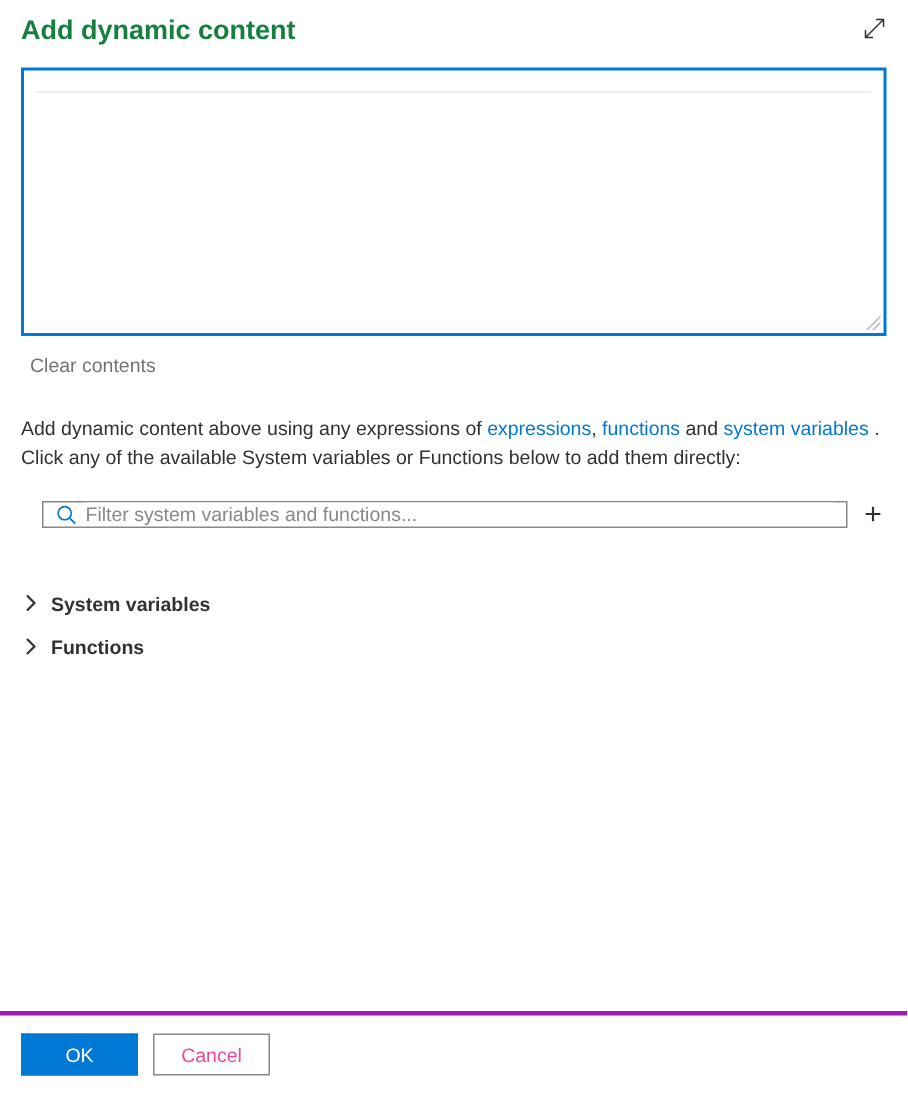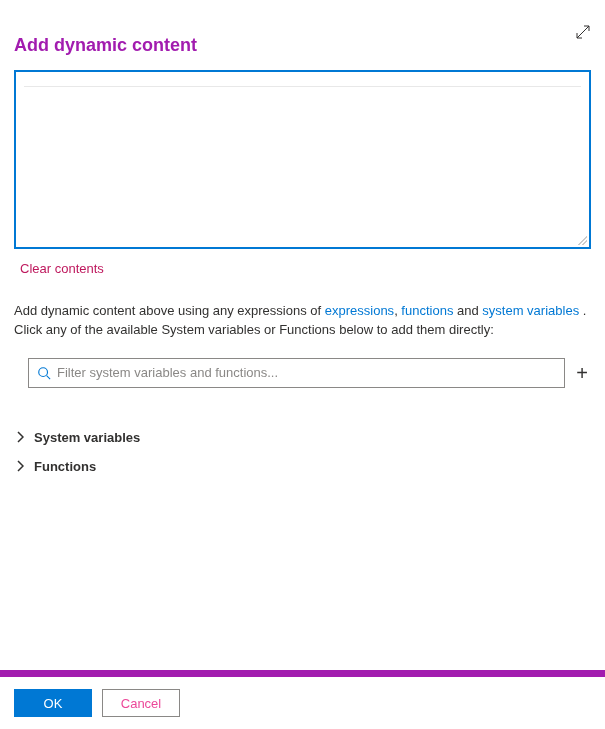--- a/index.html
+++ b/index.html
@@ -24,22 +24,21 @@
     }
     .header {
       display: flex;
       justify-content: space-between;
       align-items: center;
       margin-bottom: 14px;
     }
     .header-title {
       font-size: 18px;
       font-weight: 600;
-      color: #a21caf;
-      margin-top: 25px;
+      color: #15803d;
     }
     .expand-icon svg {
       width: 16px;
       height: 16px;
       stroke: #323130;
       stroke-width: 1;
       fill: none;
     }
     .content-area {
       border: 2px solid #0078d4;
@@ -57,21 +56,21 @@
       background: linear-gradient(135deg, transparent 0%, transparent 50%, #ccc 50%, #ccc 60%, transparent 60%, transparent 70%, #ccc 70%, #ccc 80%, transparent 80%);
     }
     .content-inner-line {
       position: absolute;
       top: 14px;
       left: 8px;
       right: 8px;
       border-top: 1px solid #e8e8e8;
     }
     .clear-link {
-      color: #be185d;
+      color: #737373;
       font-size: 13px;
       margin: 12px 0 0 6px;
       cursor: pointer;
       display: inline-block;
     }
     .help-text {
       margin-top: 26px;
       color: #323130;
       font-size: 13px;
       line-height: 1.45;
@@ -84,21 +83,21 @@
     .filter-row {
       display: flex;
       align-items: center;
       margin-top: 18px;
       gap: 8px;
       padding-left: 14px;
     }
     .filter-input-wrapper {
       flex: 1;
       border: 1px solid #8a8886;
-      height: 30px;
+      height: 18px;
       display: flex;
       align-items: center;
       padding: 0 8px;
       background: #fff;
     }
     .filter-input-wrapper svg {
       width: 14px;
       height: 14px;
       stroke: #0078d4;
       fill: none;
@@ -151,21 +150,21 @@
       height: 12px;
       stroke: #323130;
       stroke-width: 1.5;
       fill: none;
     }
     .footer {
       position: absolute;
       bottom: 0;
       left: 0;
       right: 0;
-      border-top: 7px solid #a21caf;
+      border-top: 3px solid #a21caf;
       padding: 12px 14px;
       display: flex;
       gap: 10px;
       background: #fff;
     }
     .btn {
       height: 28px;
       min-width: 78px;
       padding: 0 16px;
       font-size: 13px;

